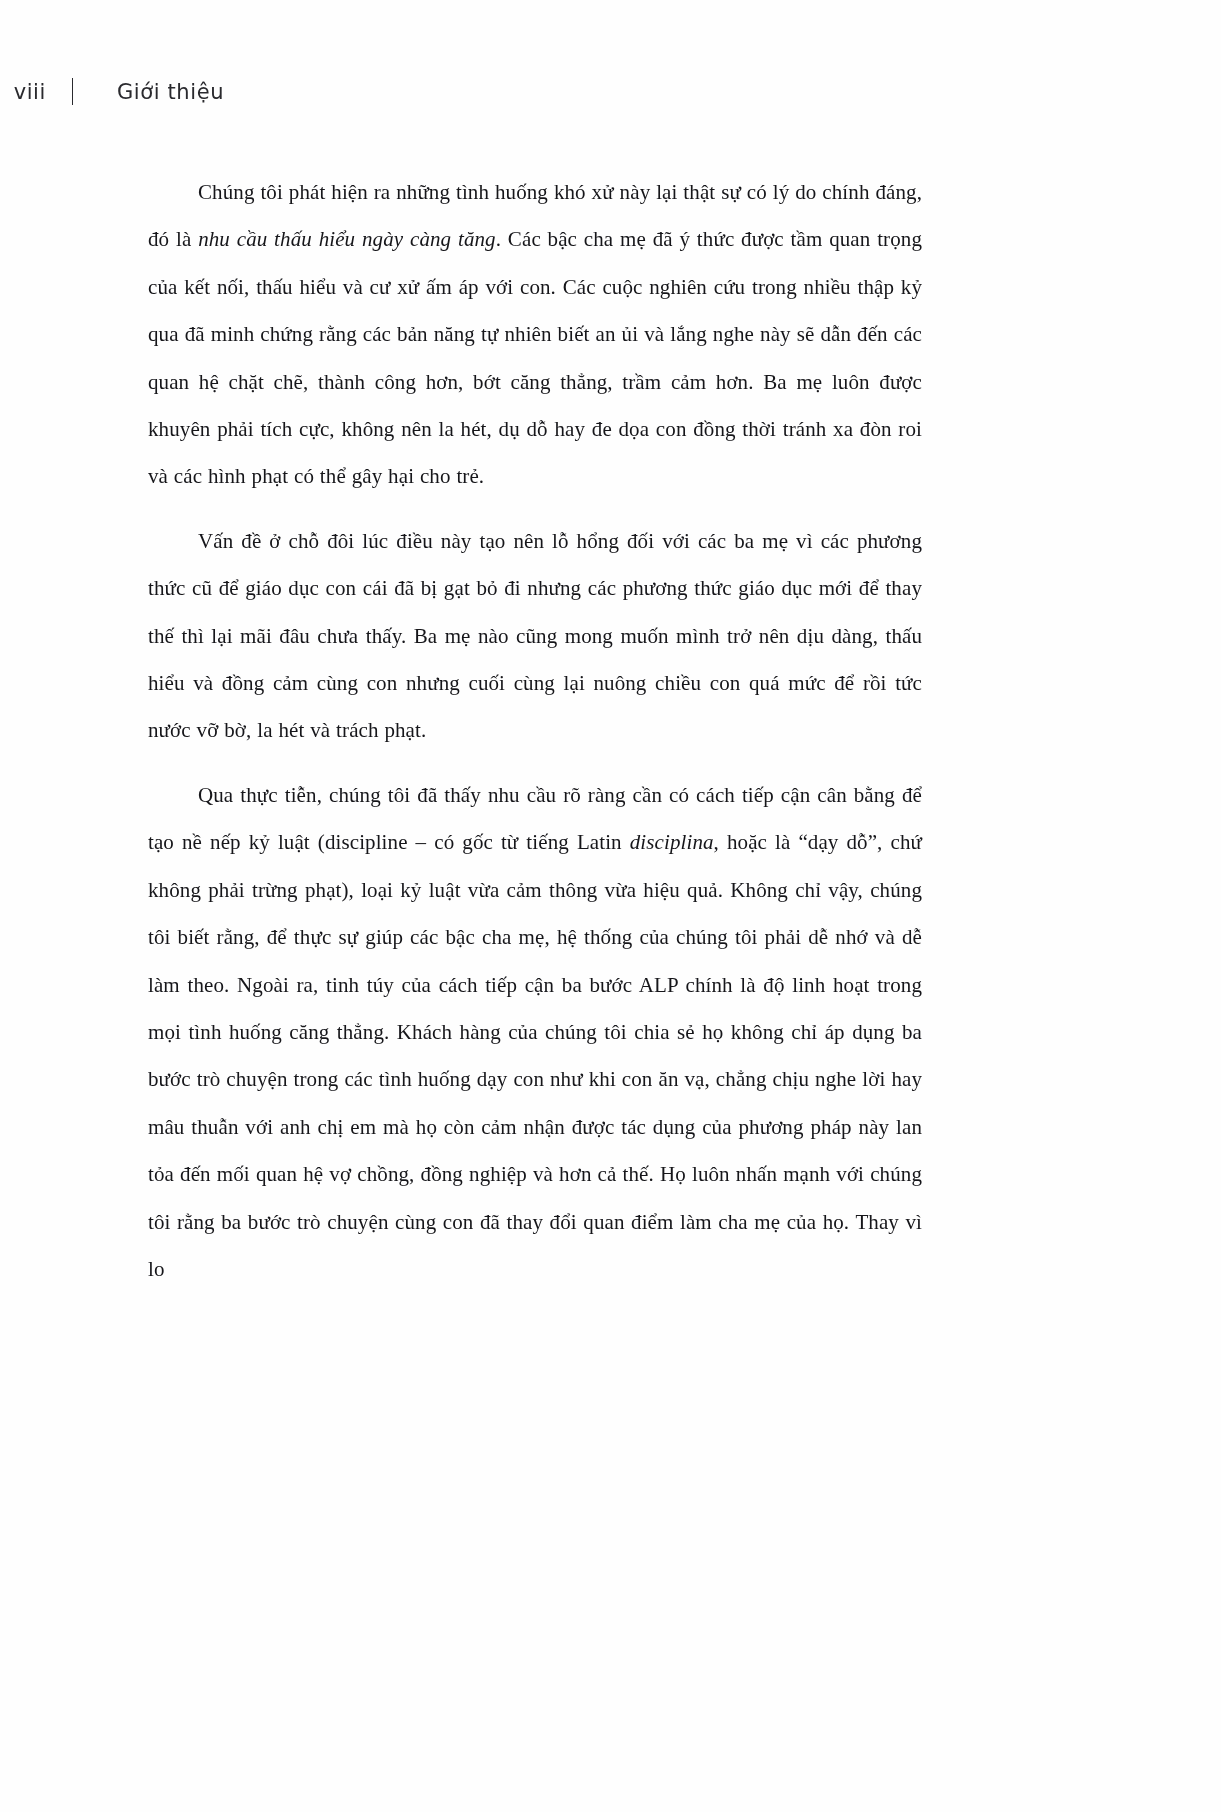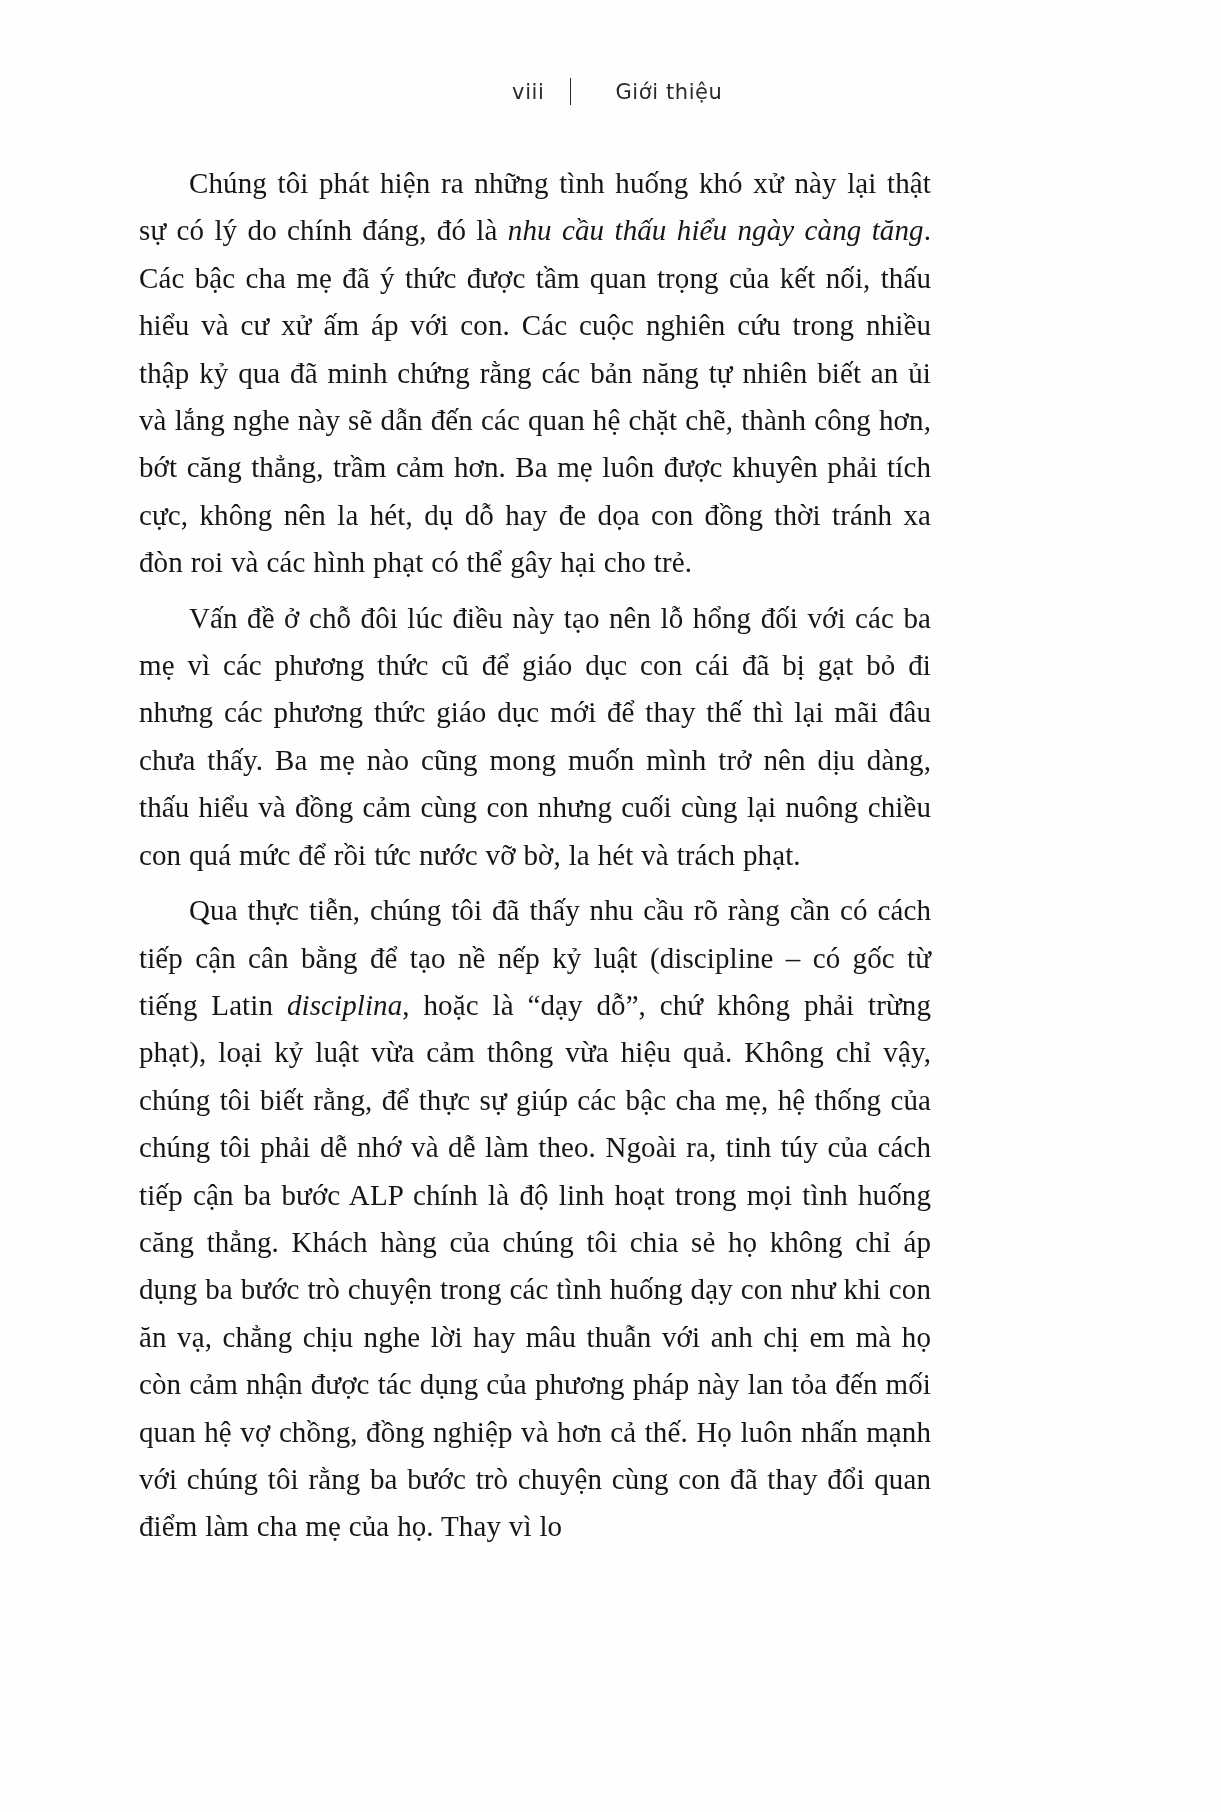--- a/index.html
+++ b/index.html
@@ -21,21 +21,21 @@
     background: #fefefe;
   }
 
   
   .runhead {
     position: absolute;
     top: 78px;
     left: 0;
     width: 1221px;
     display: flex;
-    justify-content: center;
+    justify-content: flex-start;
     align-items: center;
     gap: 0px;
     font-family: "DejaVu Sans", "Liberation Sans", sans-serif;
     font-size: 21px;
     letter-spacing: 0.6px;
     color: #2a2a2e;
     font-weight: 400;
   }
   .runhead .folio {
     display: inline-block;
@@ -55,25 +55,25 @@
   }
 
   
   .textblock {
     position: absolute;
     top: 152px;
     left: 131px;
     width: 808px;
   }
   p.body {
-    margin: 8px;
+    margin: 17px;
     text-align: justify;
     text-justify: inter-word;
     text-indent: 50px;
-    font-size: 29px;
+    font-size: 21px;
     line-height: 47.4px;
     word-spacing: 0.5px;
     letter-spacing: 0.1px;
     font-weight: 400;
     
     transform-origin: left top;
   }
   p.body + p.body { margin-top: 0; }
   em.it {
     font-style: italic;

